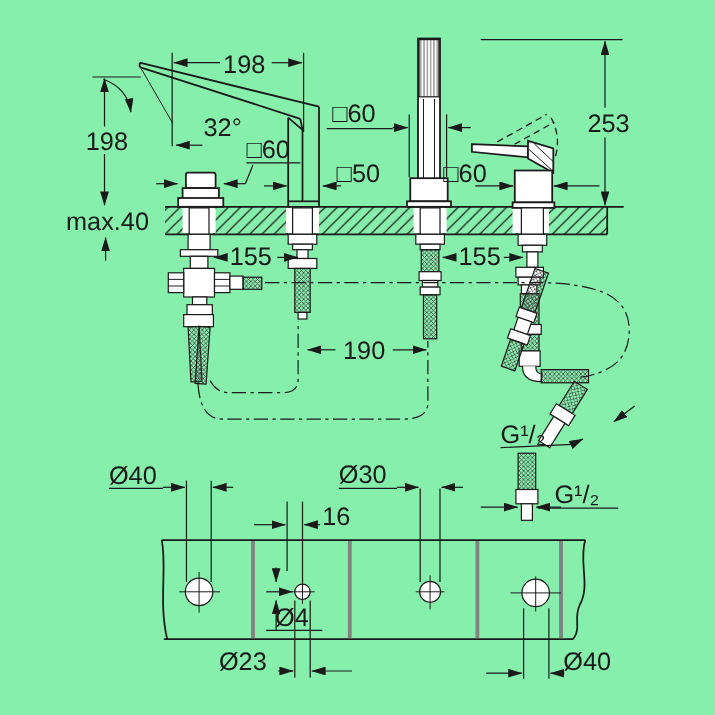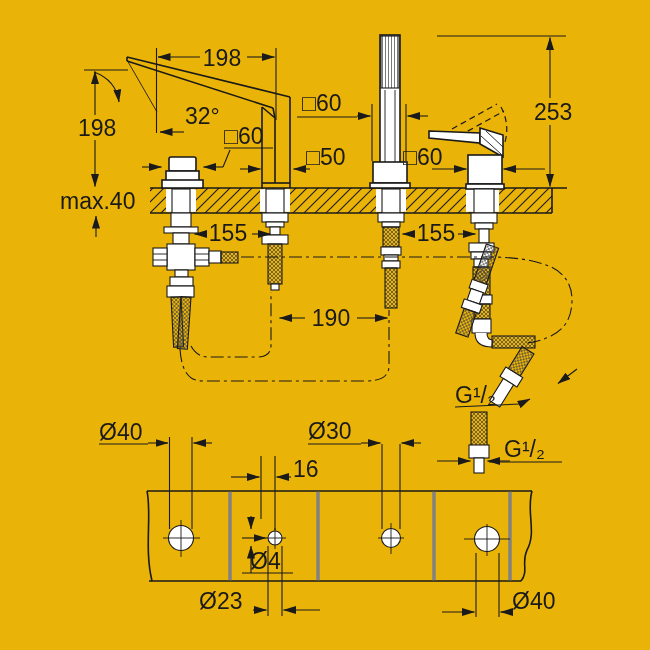--- a/index.html
+++ b/index.html
@@ -1,16 +1,16 @@
 <!DOCTYPE html>
 <html><head>
 <meta charset="utf-8">
 <style>
   html,body{margin:0;padding:0;background:#fff;}
-  .stage{width:650px;height:650px;background:#eab308;position:relative;overflow:hidden;}
+  .stage{width:650px;height:650px;background:#86efac;position:relative;overflow:hidden;}
   svg{display:block;}
   text{font-family:"Liberation Sans","DejaVu Sans",sans-serif;fill:#1a1a1a;}
   .dimtxt{font-size:23px;}
   .part{fill:#fff;stroke:#1a1a1a;stroke-width:1.6;}
   .partthin{fill:#fff;stroke:#1a1a1a;stroke-width:1.1;}
   .ln{stroke:#1a1a1a;stroke-width:1.6;fill:none;}
   .dim{stroke:#1a1a1a;stroke-width:1.1;fill:none;}
   .thin{stroke:#1a1a1a;stroke-width:0.9;fill:none;}
   .dashdot{stroke:#1a1a1a;stroke-width:1.1;fill:none;stroke-dasharray:13 4 3 4;}
   .dashed{stroke:#1a1a1a;stroke-width:1.2;fill:none;stroke-dasharray:6 4;}

